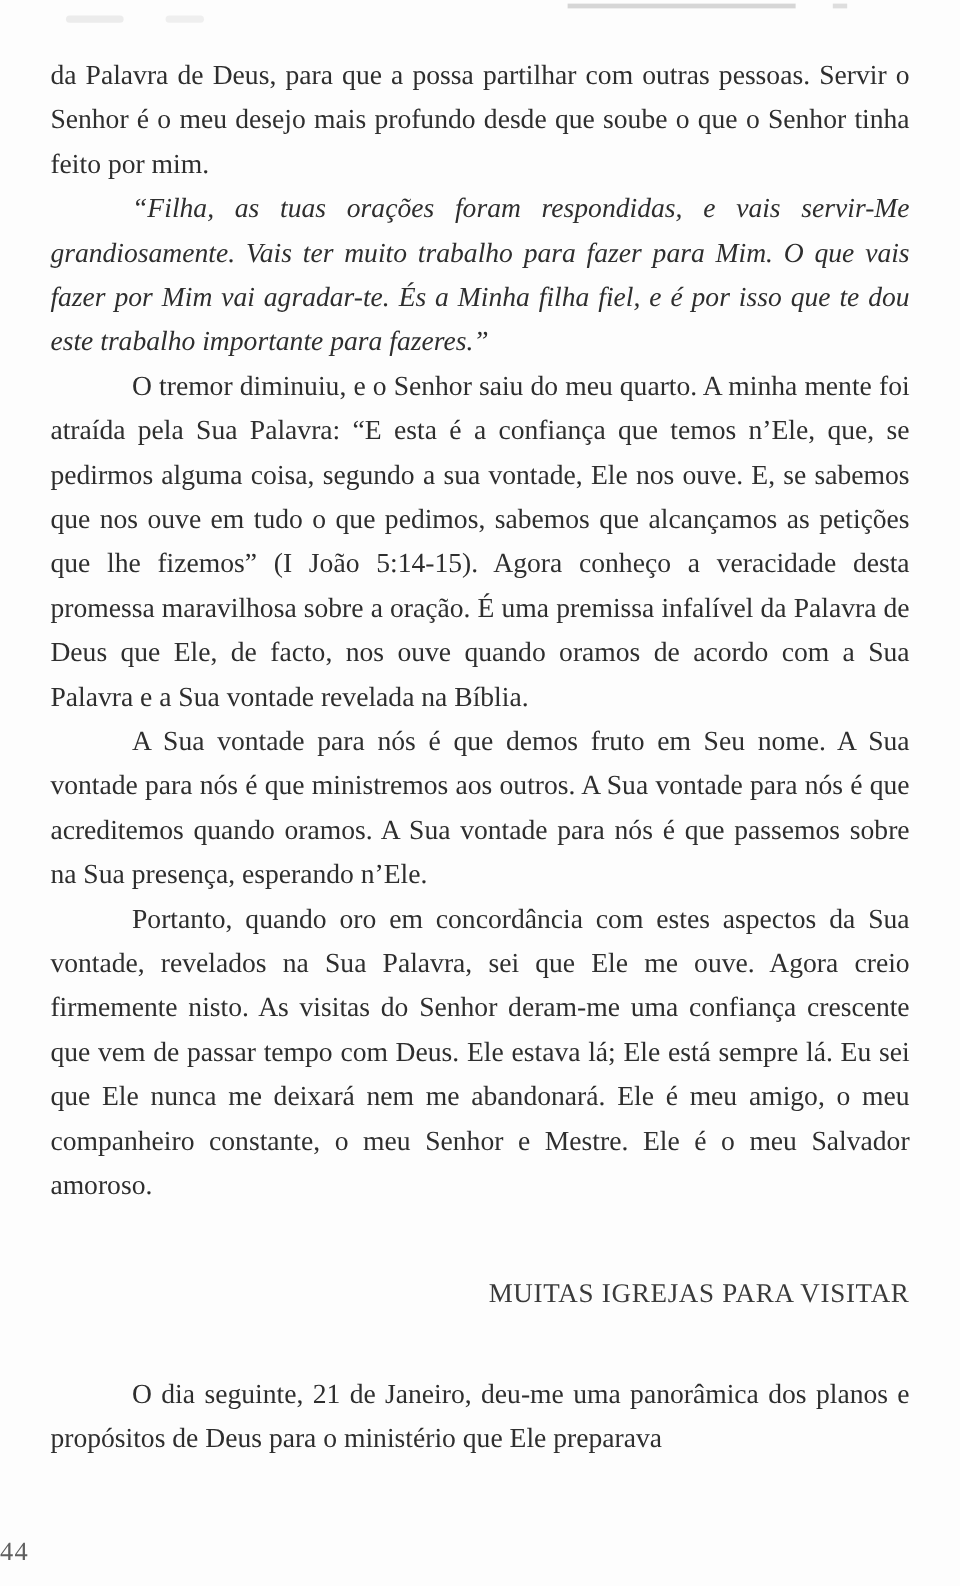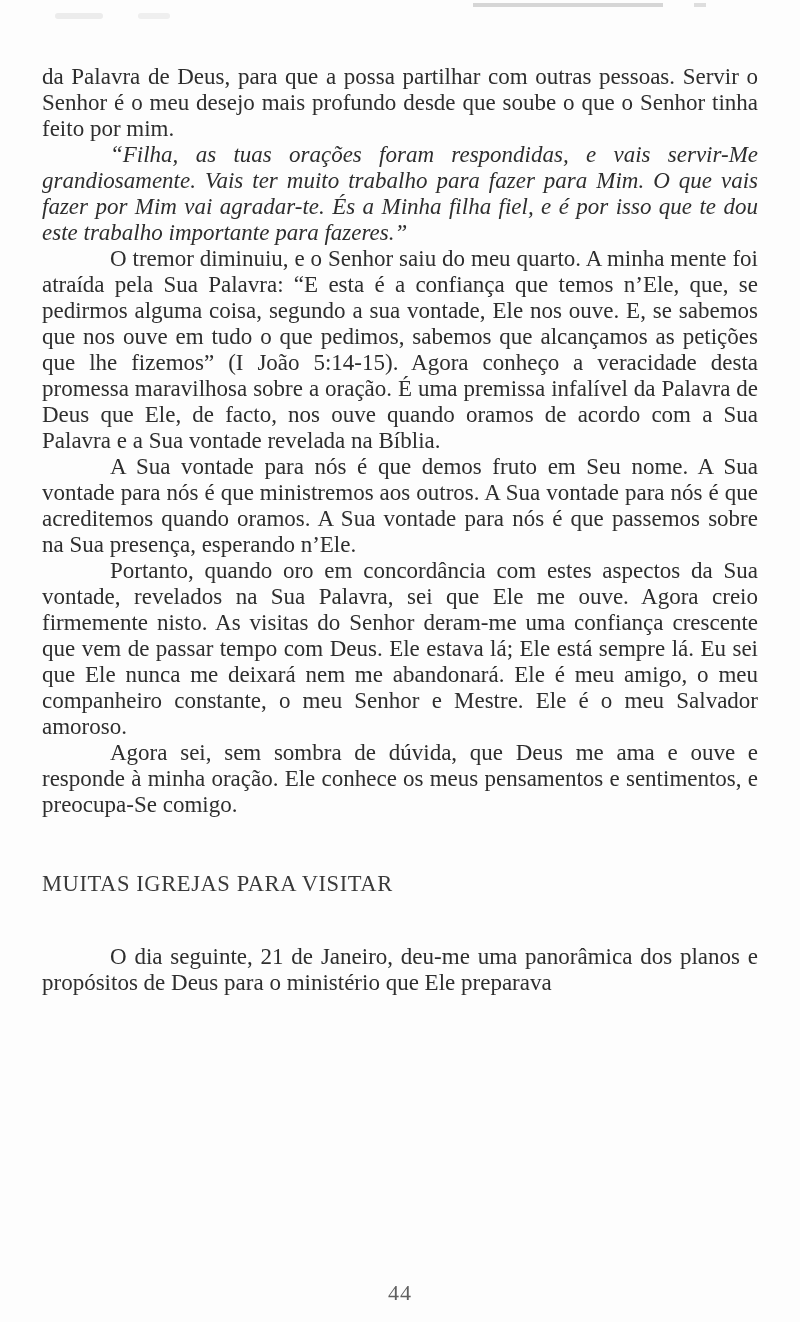--- a/index.html
+++ b/index.html
@@ -49,68 +49,65 @@
     background: #efefef;
     border-radius: 3px;
   }
   .page-body {
     position: absolute;
     top: 44px;
     left: 42px;
     width: 716px;
     color: #2e2e2e;
     font-size: 23px;
-    line-height: 26px;
+    line-height: 37px;
     text-align: justify;
-    margin-top: 20px;
   }
   .page-body p {
     margin: 0;
     text-indent: 68px;
     hyphens: auto;
     -webkit-hyphens: auto;
   }
   .page-body p.no-indent {
     text-indent: 0;
   }
   .page-body p.quote {
     font-style: italic;
   }
   .section-heading {
     margin: 53px 0 47px 0;
-    text-align: left;
+    text-align: right;
     text-indent: 0 !important;
     font-size: 22.5px;
     letter-spacing: 0.6px;
     color: #3a3a3a;
     font-weight: normal;
   }
   .page-number {
     position: absolute;
     top: 1280px;
     left: 0;
     width: 800px;
-    text-align: center;
     font-size: 22px;
     color: #5f5f5f;
     letter-spacing: 1px;
   }
 </style>
 </head>
 <body>
 
 <div class="scan-bar"></div>
 <div class="scan-bar-small"></div>
 <div class="scan-smudge-1"></div>
 <div class="scan-smudge-2"></div>
 
 <div class="page-body">
   <p class="no-indent">da Palavra de Deus, para que a possa partilhar com outras pessoas. Servir o Senhor é o meu desejo mais profundo desde que soube o que o Senhor tinha feito por mim.</p>
   <p class="quote">“Filha, as tuas orações foram respondidas, e vais servir-Me grandiosamente. Vais ter muito trabalho para fazer para Mim. O que vais fazer por Mim vai agradar-te. És a Minha filha fiel, e é por isso que te dou este trabalho importante para fazeres.”</p>
   <p>O tremor diminuiu, e o Senhor saiu do meu quarto. A minha mente foi atraída pela Sua Palavra: “E esta é a confiança que temos n’Ele, que, se pedirmos alguma coisa, segundo a sua vontade, Ele nos ouve. E, se sabemos que nos ouve em tudo o que pedimos, sabemos que alcançamos as petições que lhe fizemos” (I João 5:14-15). Agora conheço a veracidade desta promessa maravilhosa sobre a oração. É uma premissa infalível da Palavra de Deus que Ele, de facto, nos ouve quando oramos de acordo com a Sua Palavra e a Sua vontade revelada na Bíblia.</p>
   <p>A Sua vontade para nós é que demos fruto em Seu nome. A Sua vontade para nós é que ministremos aos outros. A Sua vontade para nós é que acreditemos quando oramos. A Sua vontade para nós é que passemos sobre na Sua presença, esperando n’Ele.</p>
   <p>Portanto, quando oro em concordância com estes aspectos da Sua vontade, revelados na Sua Palavra, sei que Ele me ouve. Agora creio firmemente nisto. As visitas do Senhor deram-me uma confiança crescente que vem de passar tempo com Deus. Ele estava lá; Ele está sempre lá. Eu sei que Ele nunca me deixará nem me abandonará. Ele é meu amigo, o meu companheiro constante, o meu Senhor e Mestre. Ele é o meu Salvador amoroso.</p>
-  <p>Agora sei, sem sombra de dúvida, que Deus me ama e ouve e responde à minha oração. Ele conhece os meus pensamentos e sentimentos, e preocupa-Se comigo.</p>
   <h2 class="section-heading">MUITAS IGREJAS PARA VISITAR</h2>
   <p>O dia seguinte, 21 de Janeiro, deu-me uma panorâmica dos planos e propósitos de Deus para o ministério que Ele preparava</p>
 </div>
 
 <div class="page-number">44</div>
 
 </body></html>

